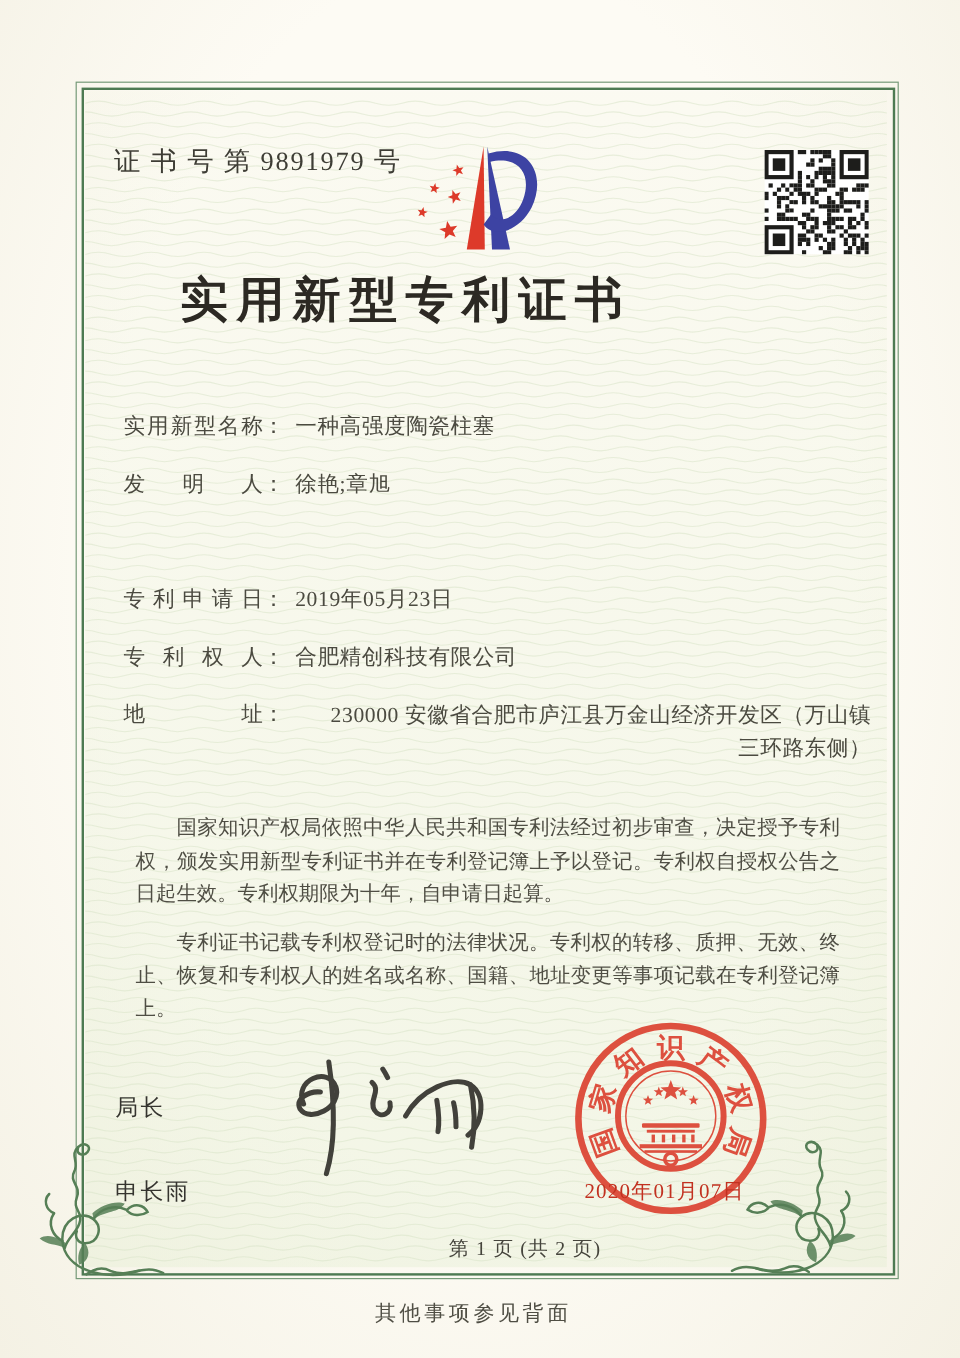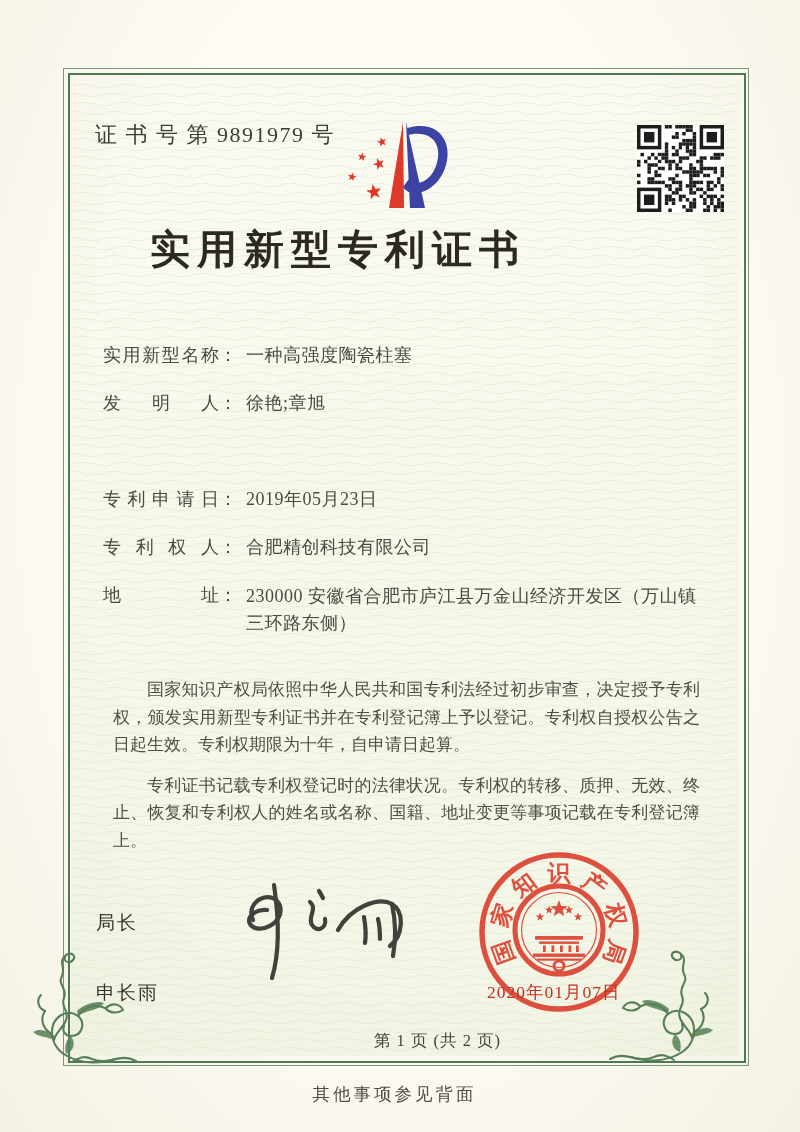--- a/index.html
+++ b/index.html
@@ -25,21 +25,21 @@
   .logo{position:absolute; left:346px; top:116px; z-index:3;}
   .qr{position:absolute; left:637px; top:125px; z-index:3;}
 
   .title{position:absolute; left:65px; top:222px; width:546px; text-align:center;
     font-size:40px; font-weight:bold; letter-spacing:7px; color:#2c2923; z-index:3; white-space:nowrap;}
 
   .row{position:absolute; left:103px; font-size:18px; color:#4b4a40; z-index:3; white-space:nowrap;}
   .flabel{display:inline-block; width:116px; text-align:justify; text-align-last:justify; vertical-align:top;}
   .colon{margin-right:9px;}
   .fvalue{letter-spacing:0.5px;}
-  .fvalue-multi{display:inline-block; white-space:normal; width:480px; line-height:27px; vertical-align:top; letter-spacing:0.5px;}
+  .fvalue-multi{display:inline-block; white-space:normal; width:480px; line-height:27px; vertical-align:top; letter-spacing:0.5px;text-align:right;}
   .pair2{display:inline-block; margin-left:34px;}
 
   .row-name{top:343px;} .row-inventor{top:391px;} .row-patno{top:439px;}
   .row-appdate{top:487px;} .row-patentee{top:535px;} .row-address{top:583px;}
   .row-grant{top:630px;}
 
   .body-text{position:absolute; left:100px; top:663px; width:613px; z-index:3;
     font-size:17px; line-height:27.5px; text-align:justify; color:#4f4e44;}
   .body-text p{margin:13px; text-indent:2em;}
 

